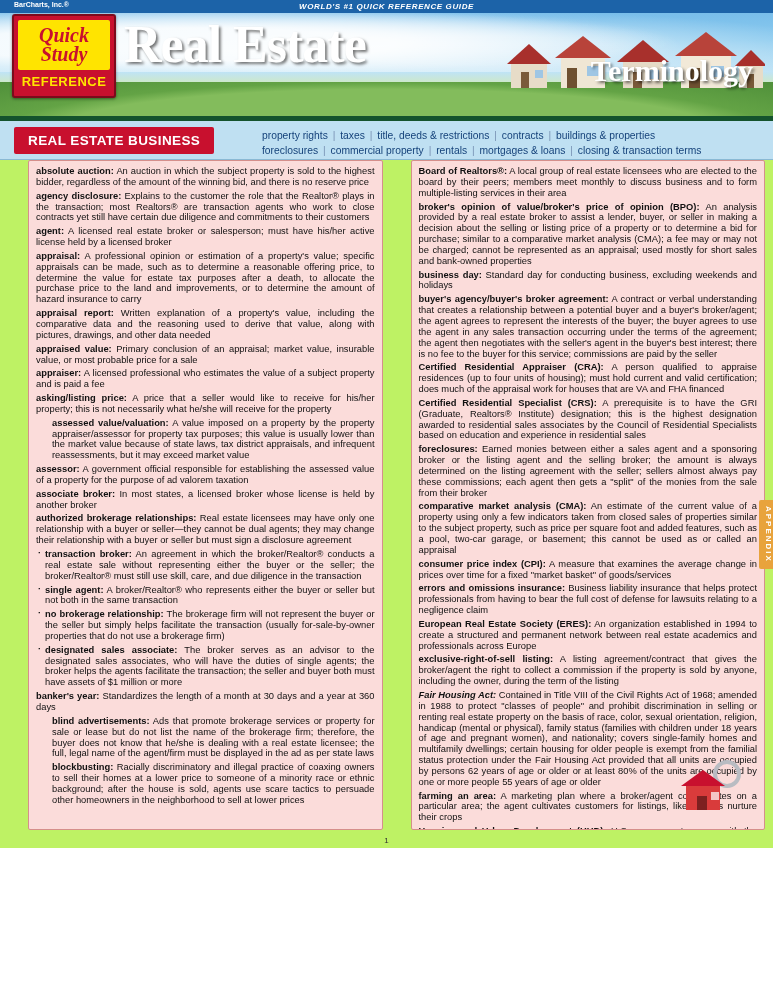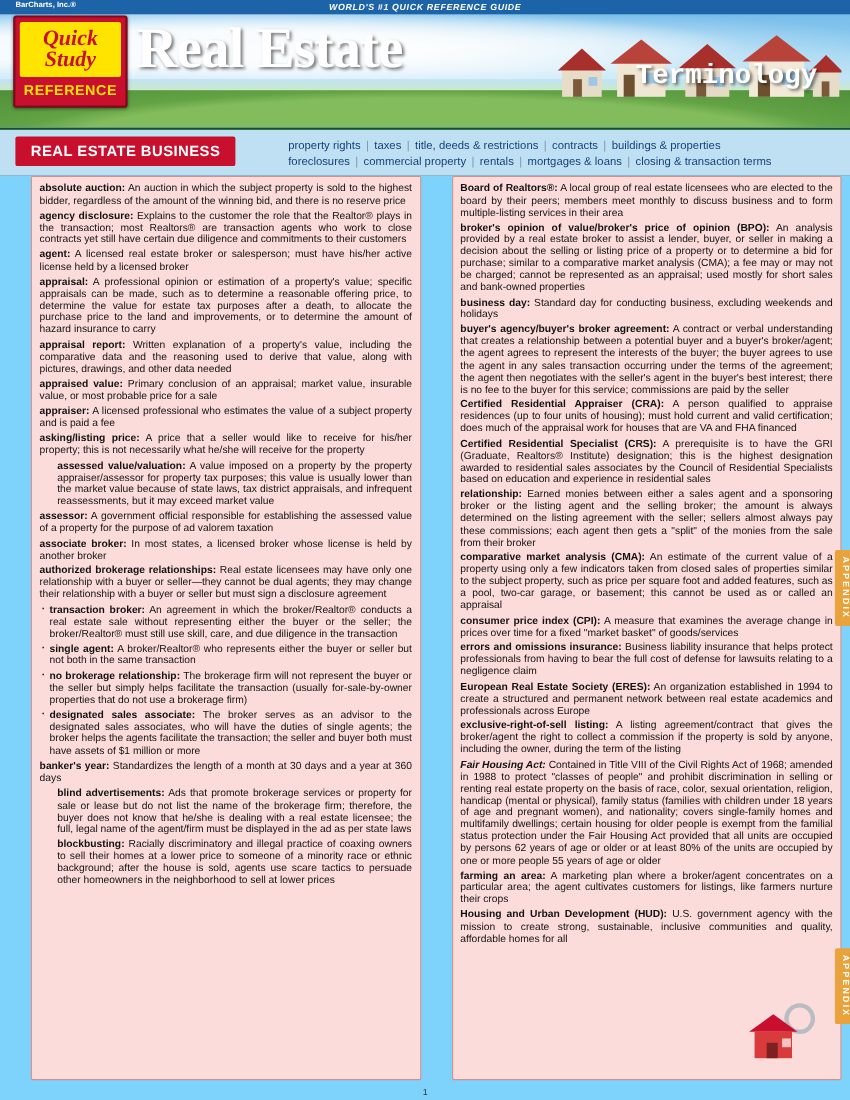--- a/index.html
+++ b/index.html
@@ -5,23 +5,23 @@
   * { box-sizing: border-box; }
   html, body { margin:0; padding:0; }
   body {
     width:773px; height:1000px;
     font-family:"Liberation Sans", sans-serif;
     background:#ffffff;
     overflow:hidden;
     position:relative;
   }
   .page {
-    width:773px; height:1000px;
-    position:relative;
-    background:#7dd3fc;
+    width:773px; height:848px;
+    position:relative;
+    background:#bef264;
     overflow:hidden;
   }
 
   
   .header {
     position:relative;
     height:116px;
     background:linear-gradient(#6fb7e8 0%, #8ccbef 35%, #bfe3f6 62%, #cfe9c6 72%, #8fc069 86%, #6fae4e 100%);
     overflow:hidden;
   }
@@ -88,35 +88,35 @@
   }
   .title-main {
     font-family:"Liberation Serif", serif;
     font-size:52px; line-height:54px;
     font-weight:bold;
     color:#ffffff;
     text-shadow:2px 2px 3px rgba(0,0,0,.55);
     letter-spacing:-1px;
   }
   .title-sub {
-    position:absolute; right:22px; top:36px;
-    font-family:Liberation Mono, monospace;
-    font-size:25px; font-weight:bold; color:#ffffff;
+    position:absolute; right:12px; top:36px;
+    font-family:Liberation Serif, serif;
+    font-size:30px; font-weight:bold; color:#ffffff;
     text-shadow:2px 2px 3px rgba(0,0,0,.55);
   }
   .houses {
     position:absolute; right:8px; top:28px; width:260px; height:66px; z-index:2;
   }
 
   
   .topicbar {
     position:relative;
     height:44px;
     background:#bfe0f2;
-    border-top:2px solid #14532d;
+    border-top:5px solid #14532d;
     border-bottom:1px solid #8ab9d4;
     padding:4px 8px 4px 8px;
   }
   .biz-tab {
     position:absolute; left:14px; top:6px;
     background:#c8102e;
     color:#ffffff;
     font-weight:bold;
     font-size:13.5px;
     letter-spacing:.4px;
@@ -280,21 +280,21 @@
         <div class="entry indent2"><b>blind advertisements:</b><span> Ads that promote brokerage services or property for sale or lease but do not list the name of the brokerage firm; therefore, the buyer does not know that he/she is dealing with a real estate licensee; the full, legal name of the agent/firm must be displayed in the ad as per state laws</span></div>
         <div class="entry indent2"><b>blockbusting:</b><span> Racially discriminatory and illegal practice of coaxing owners to sell their homes at a lower price to someone of a minority race or ethnic background; after the house is sold, agents use scare tactics to persuade other homeowners in the neighborhood to sell at lower prices</span></div>
       </div>
     <div class="col" id="col-right">
         <div class="entry"><b>Board of Realtors®:</b><span> A local group of real estate licensees who are elected to the board by their peers; members meet monthly to discuss business and to form multiple-listing services in their area</span></div>
         <div class="entry"><b>broker's opinion of value/broker's price of opinion (BPO):</b><span> An analysis provided by a real estate broker to assist a lender, buyer, or seller in making a decision about the selling or listing price of a property or to determine a bid for purchase; similar to a comparative market analysis (CMA); a fee may or may not be charged; cannot be represented as an appraisal; used mostly for short sales and bank-owned properties</span></div>
         <div class="entry"><b>business day:</b><span> Standard day for conducting business, excluding weekends and holidays</span></div>
         <div class="entry"><b>buyer's agency/buyer's broker agreement:</b><span> A contract or verbal understanding that creates a relationship between a potential buyer and a buyer's broker/agent; the agent agrees to represent the interests of the buyer; the buyer agrees to use the agent in any sales transaction occurring under the terms of the agreement; the agent then negotiates with the seller's agent in the buyer's best interest; there is no fee to the buyer for this service; commissions are paid by the seller</span></div>
         <div class="entry"><b>Certified Residential Appraiser (CRA):</b><span> A person qualified to appraise residences (up to four units of housing); must hold current and valid certification; does much of the appraisal work for houses that are VA and FHA financed</span></div>
         <div class="entry"><b>Certified Residential Specialist (CRS):</b><span> A prerequisite is to have the GRI (Graduate, Realtors® Institute) designation; this is the highest designation awarded to residential sales associates by the Council of Residential Specialists based on education and experience in residential sales</span></div>
-        <div class="entry"><b>relationship:</b><span> Earned monies between either a sales agent and a sponsoring broker or the listing agent and the selling broker; the amount is always determined on the listing agreement with the seller; sellers almost always pay these commissions; each agent then gets a "split" of the monies from the sale from their broker</span></div>
+        <div class="entry"><b>foreclosures:</b><span> Earned monies between either a sales agent and a sponsoring broker or the listing agent and the selling broker; the amount is always determined on the listing agreement with the seller; sellers almost always pay these commissions; each agent then gets a "split" of the monies from the sale from their broker</span></div>
         <div class="entry"><b>comparative market analysis (CMA):</b><span> An estimate of the current value of a property using only a few indicators taken from closed sales of properties similar to the subject property, such as price per square foot and added features, such as a pool, two-car garage, or basement; this cannot be used as or called an appraisal</span></div>
         <div class="entry"><b>consumer price index (CPI):</b><span> A measure that examines the average change in prices over time for a fixed "market basket" of goods/services</span></div>
         <div class="entry"><b>errors and omissions insurance:</b><span> Business liability insurance that helps protect professionals from having to bear the full cost of defense for lawsuits relating to a negligence claim</span></div>
         <div class="entry"><b>European Real Estate Society (ERES):</b><span> An organization established in 1994 to create a structured and permanent network between real estate academics and professionals across Europe</span></div>
         <div class="entry"><b>exclusive-right-of-sell listing:</b><span> A listing agreement/contract that gives the broker/agent the right to collect a commission if the property is sold by anyone, including the owner, during the term of the listing</span></div>
         <div class="entry"><b style="font-style: italic;">Fair Housing Act:</b><span> Contained in Title VIII of the Civil Rights Act of 1968; amended in 1988 to protect "classes of people" and prohibit discrimination in selling or renting real estate property on the basis of race, color, sexual orientation, religion, handicap (mental or physical), family status (families with children under 18 years of age and pregnant women), and nationality; covers single-family homes and multifamily dwellings; certain housing for older people is exempt from the familial status protection under the Fair Housing Act provided that all units are occupied by persons 62 years of age or older or at least 80% of the units are occupied by one or more people 55 years of age or older</span></div>
         <div class="entry"><b>farming an area:</b><span> A marketing plan where a broker/agent concentrates on a particular area; the agent cultivates customers for listings, like farmers nurture their crops</span></div>
         <div class="entry"><b>Housing and Urban Development (HUD):</b><span> U.S. government agency with the mission to create strong, sustainable, inclusive communities and quality, affordable homes for all</span></div>
       </div>
   </div>

